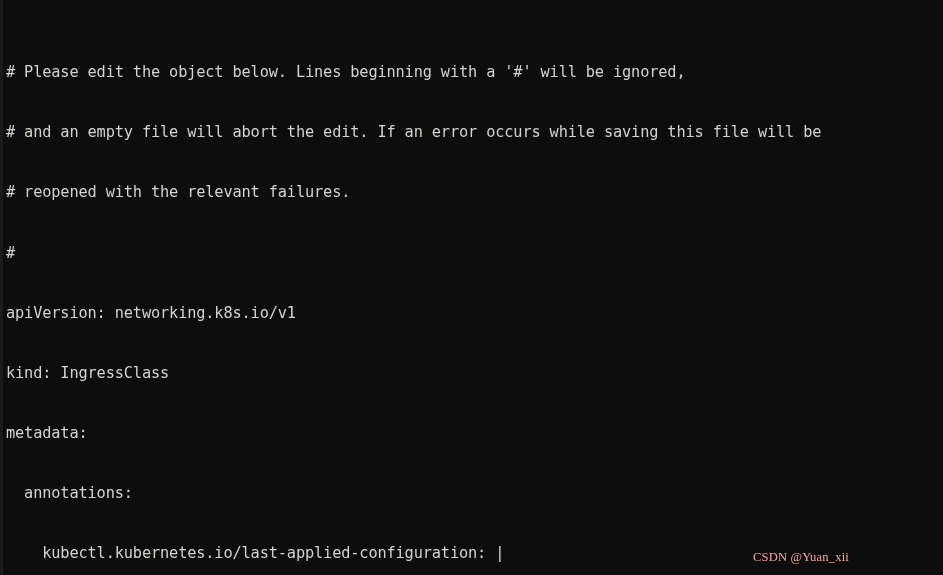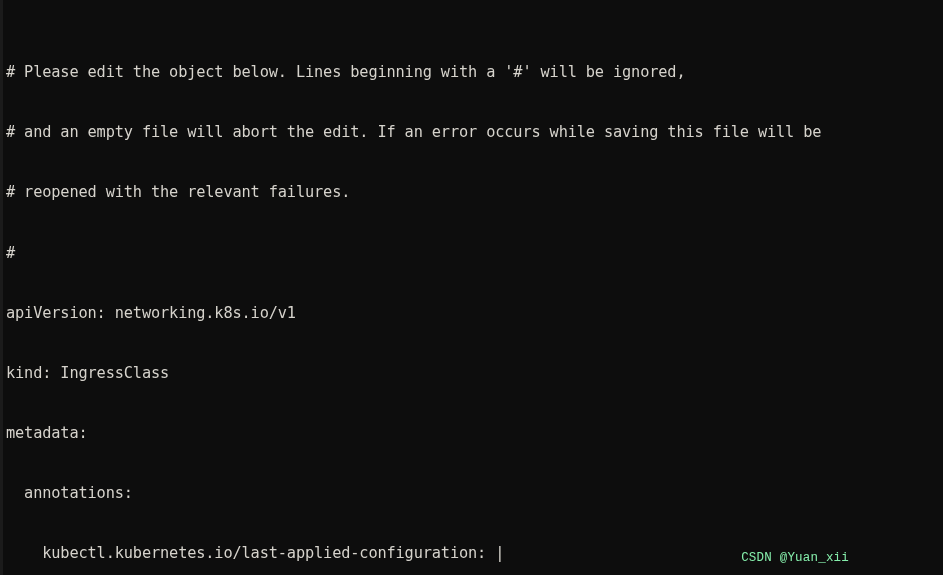--- a/index.html
+++ b/index.html
@@ -43,23 +43,23 @@
     height: 20.05px;
     padding-left: 3px;
     white-space: pre;
     box-sizing: border-box;
   }
 
   #watermark {
     position: absolute;
     right: 14px;
     bottom: 10px;
-    font-family: Liberation Mono, monospace;
+    font-family: Liberation Serif, serif;
     font-size: 12.5px;
-    color: #86efac;
+    color: #fca5a5;
     letter-spacing: 0.2px;
     white-space: nowrap;
   }
 </style>
 </head>
 <body>
 
 <div id="terminal">
 
   <div id="code">

